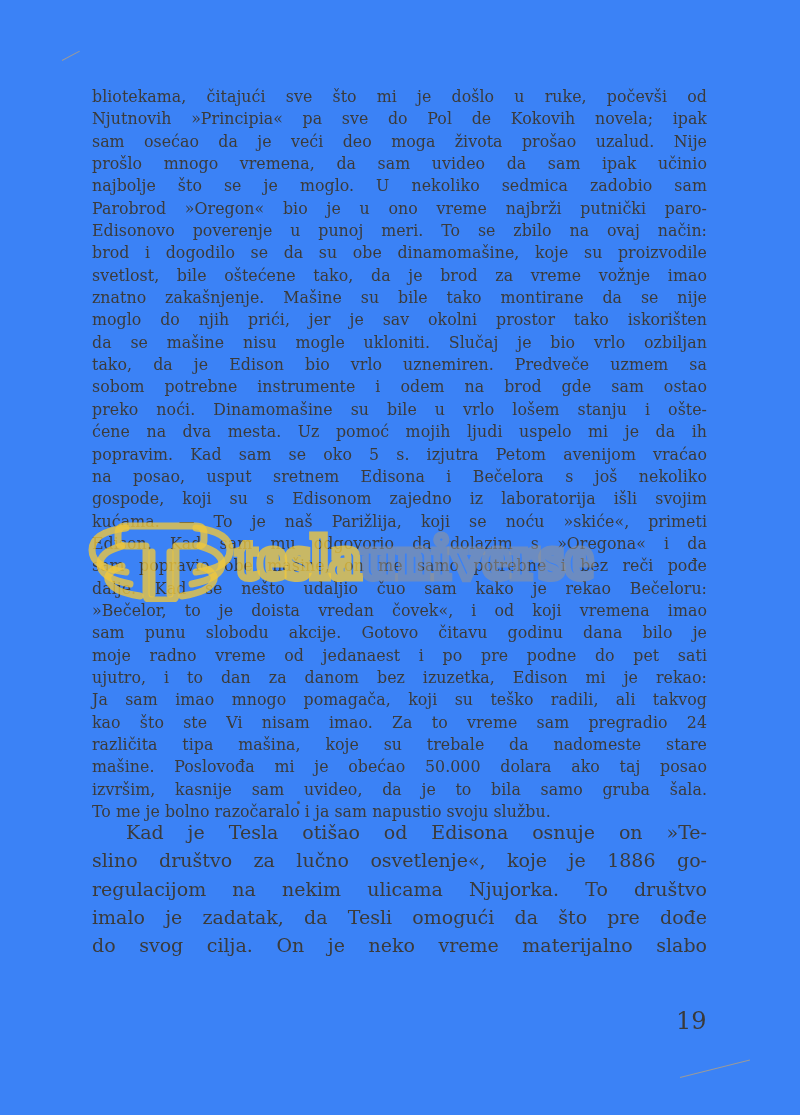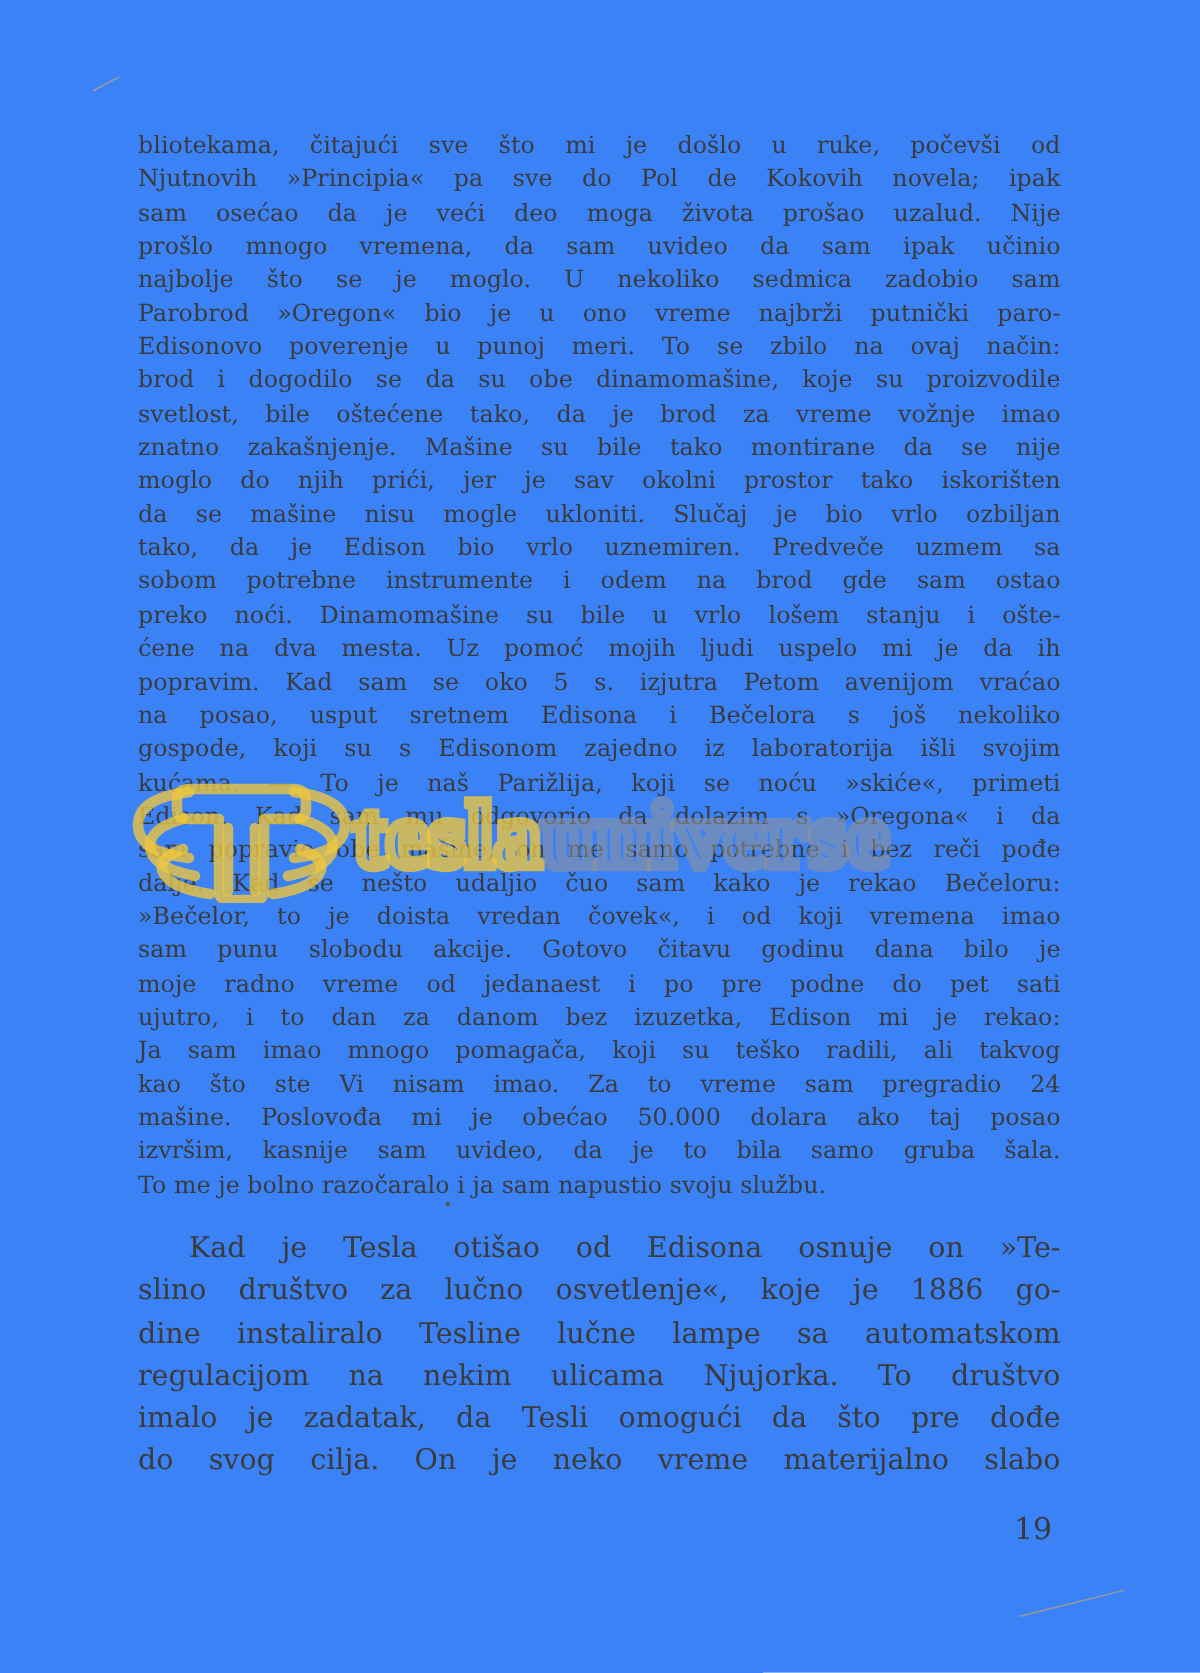--- a/index.html
+++ b/index.html
@@ -63,21 +63,21 @@
       white-space: nowrap;
       color: #3b3b3b;
     }
     .line-large.indent {
       padding-left: 34px;
     }
     .page-number {
       position: absolute;
       left: 676px;
       top: 1007px;
-      font-size: 20px;
+      font-size: 24px;
       color: #3a3a3a;
     }
     .dot {
       position: absolute;
       width: 3px; height: 3px;
       border-radius: 50%;
       background: #555;
     }
     
     .watermark {
@@ -144,31 +144,31 @@
     <span class="line-small">kućama. — To je naš Parižlija, koji se noću »skiće«, primeti</span>
     <span class="line-small">Edison. Kad sam mu odgovorio da dolazim s »Oregona« i da</span>
     <span class="line-small">sam popravio obe mašine, on me samo potrebne i bez reči pođe</span>
     <span class="line-small">dalje. Kad se nešto udaljio čuo sam kako je rekao Bečeloru:</span>
     <span class="line-small">»Bečelor, to je doista vredan čovek«, i od koji vremena imao</span>
     <span class="line-small">sam punu slobodu akcije. Gotovo čitavu godinu dana bilo je</span>
     <span class="line-small">moje radno vreme od jedanaest i po pre podne do pet sati</span>
     <span class="line-small">ujutro, i to dan za danom bez izuzetka, Edison mi je rekao:</span>
     <span class="line-small">Ja sam imao mnogo pomagača, koji su teško radili, ali takvog</span>
     <span class="line-small">kao što ste Vi nisam imao. Za to vreme sam pregradio 24</span>
+    <span class="line-small">različita tipa mašina, koje su trebale da nadomeste stare</span>
     <span class="line-small">mašine. Poslovođa mi je obećao 50.000 dolara ako taj posao</span>
     <span class="line-small">izvršim, kasnije sam uvideo, da je to bila samo gruba šala.</span>
     <span class="line-small last">To me je bolno razočaralo i ja sam napustio svoju službu.</span>
   </div>
 
   <div class="dot" style="left:297px; top:801px;"></div>
 
   <div class="block-large">
     <span class="line-large indent">Kad je Tesla otišao od Edisona osnuje on »Te-</span>
     <span class="line-large">slino društvo za lučno osvetlenje«, koje je 1886 go-</span>
-    <span class="line-large">dine instaliralo Tesline lučne lampe sa automatskom</span>
     <span class="line-large">regulacijom na nekim ulicama Njujorka. To društvo</span>
     <span class="line-large">imalo je zadatak, da Tesli omogući da što pre dođe</span>
     <span class="line-large">do svog cilja. On je neko vreme materijalno slabo</span>
   </div>
 
   <div class="page-number">19</div>
 
   <div class="watermark">
     <svg class="wm-logo" viewBox="0 0 150 84" xmlns="http://www.w3.org/2000/svg">
       <g fill="none" stroke="rgba(240,200,60,0.78)" stroke-width="7" stroke-linecap="round" stroke-linejoin="round">

